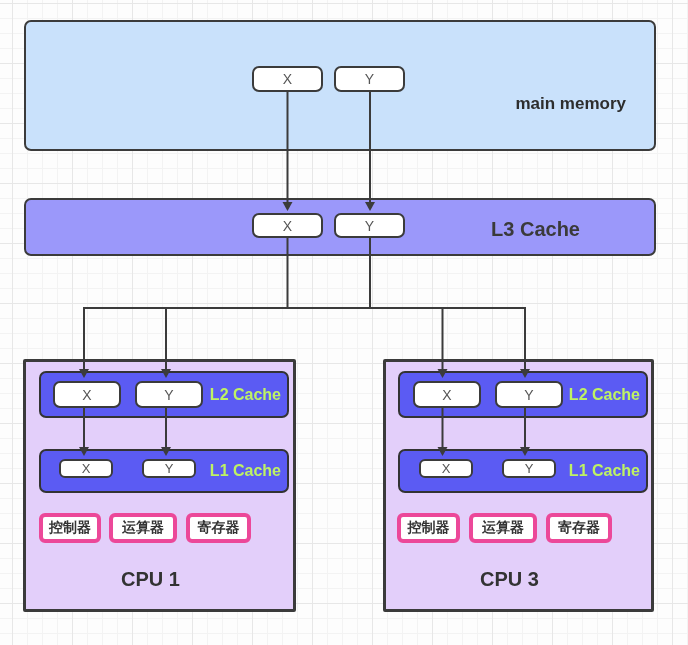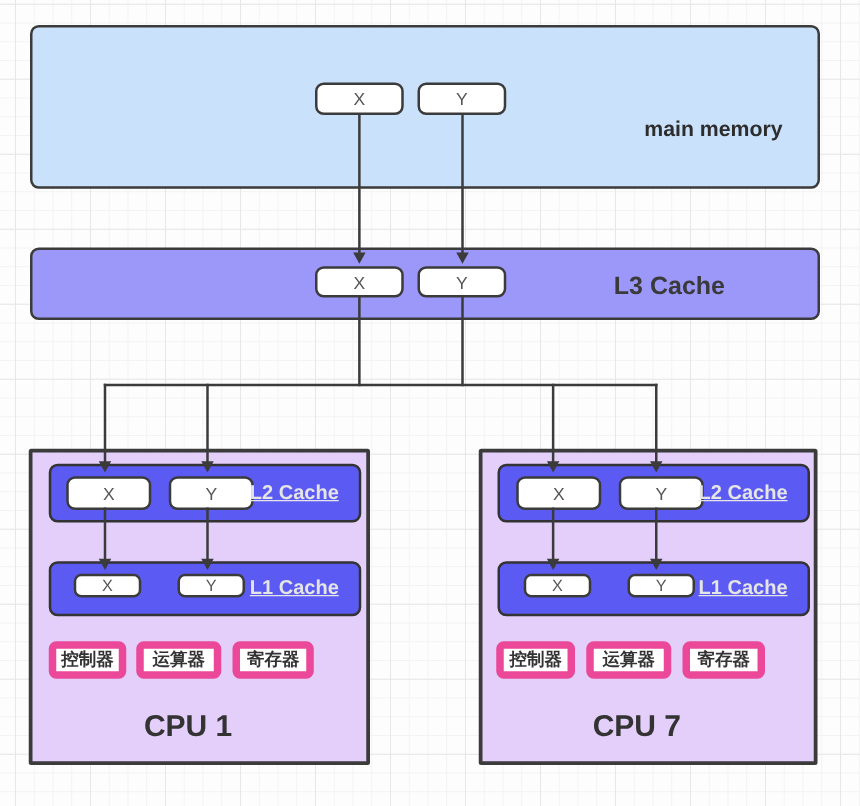--- a/index.html
+++ b/index.html
@@ -29,29 +29,29 @@
   .bar.l1{top:87px;height:44px;}
   .slot{
     position:absolute;box-sizing:border-box;background:#fff;border:2px solid #3b3b3b;border-radius:7px;
     display:flex;align-items:center;justify-content:center;
     color:#565656;font-size:14px;line-height:1;
   }
   .slot.big{width:71px;height:26px;}
   .slot.mid{width:68px;height:27px;top:8px;}
   .slot.sml{width:54px;height:19px;top:8px;border-radius:6px;font-size:13px;}
   .zone-label{position:absolute;font-weight:bold;color:#2d2d2d;white-space:nowrap;}
-  .bar-label{position:absolute;right:16px;top:50%;transform:translateY(-50%);
-    font-weight:bold;font-size:16px;color:#e5e5e5;white-space:nowrap;text-decoration:underline;}
+  .bar-label{position:absolute;right:6px;top:50%;transform:translateY(-50%);
+    font-weight:bold;font-size:16px;color:#bef264;white-space:nowrap;}
   .unit{
     position:absolute;box-sizing:border-box;top:151px;height:30px;background:#fff;
-    border:6px solid #ec4899;border-radius:6px;display:flex;align-items:center;justify-content:center;
+    border:4px solid #ec4899;border-radius:6px;display:flex;align-items:center;justify-content:center;
     font-size:14px;font-weight:600;color:#333;white-space:nowrap;
   }
   .cpu-label{position:absolute;left:0;right:0;top:206px;text-align:center;
-    font-weight:bold;font-size:24px;color:#333;padding-right:18px;box-sizing:border-box;}
+    font-weight:bold;font-size:20px;color:#333;padding-right:18px;box-sizing:border-box;}
   svg.wires{position:absolute;left:0;top:0;z-index:5;pointer-events:none;}
   .stage > .box{z-index:1;}
 </style>
 </head>
 <body>
 
 <div class="stage">
 
   <div class="box rounded mm">
     <div class="slot big" style="left:226px;top:44px;">
@@ -125,21 +125,21 @@
     </div>
     <div class="unit" style="left:11px;width:63px;">
       <span>控制器</span>
     </div>
     <div class="unit" style="left:83px;width:68px;">
       <span>运算器</span>
     </div>
     <div class="unit" style="left:160px;width:66px;">
       <span>寄存器</span>
     </div>
-    <div class="cpu-label">CPU 7</div>
+    <div class="cpu-label">CPU 3</div>
   </div>
 
   <svg class="wires" width="688" height="645" viewBox="0 0 688 645">
     <g stroke="#3b3b3b" stroke-width="2" fill="none" stroke-linecap="square">
 
       <path d="M287.5 92 V202"></path>
       <path d="M370 92 V202"></path>
 
       <path d="M287.5 238 V308"></path>
       <path d="M370 238 V308"></path>

